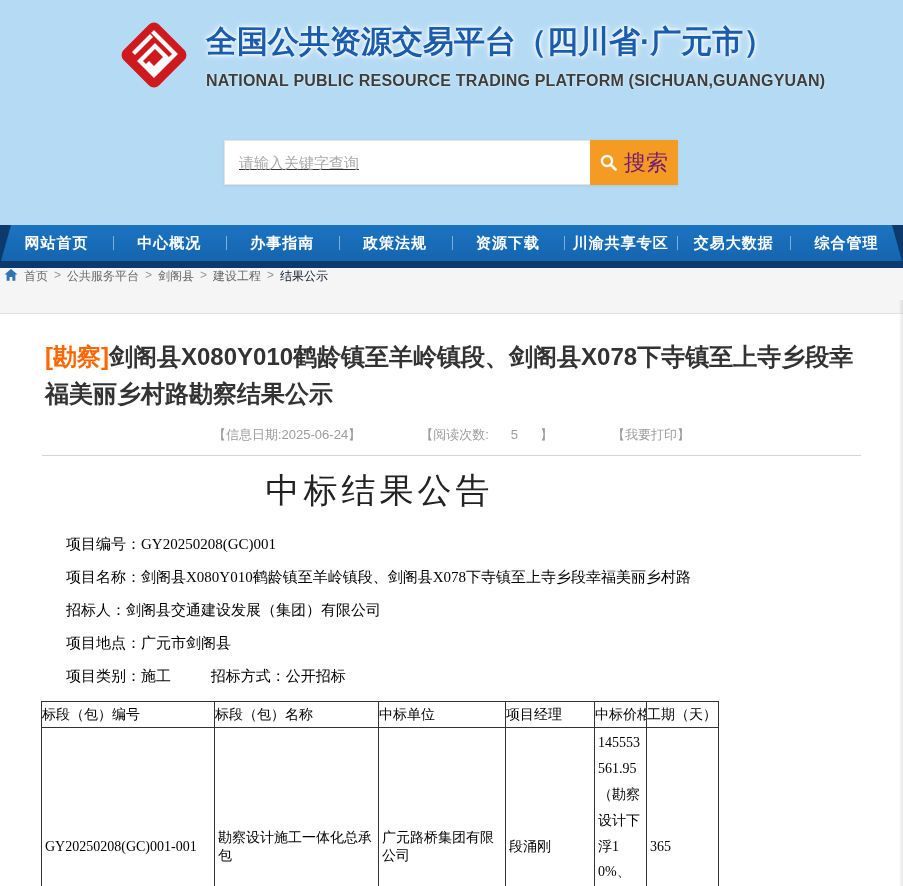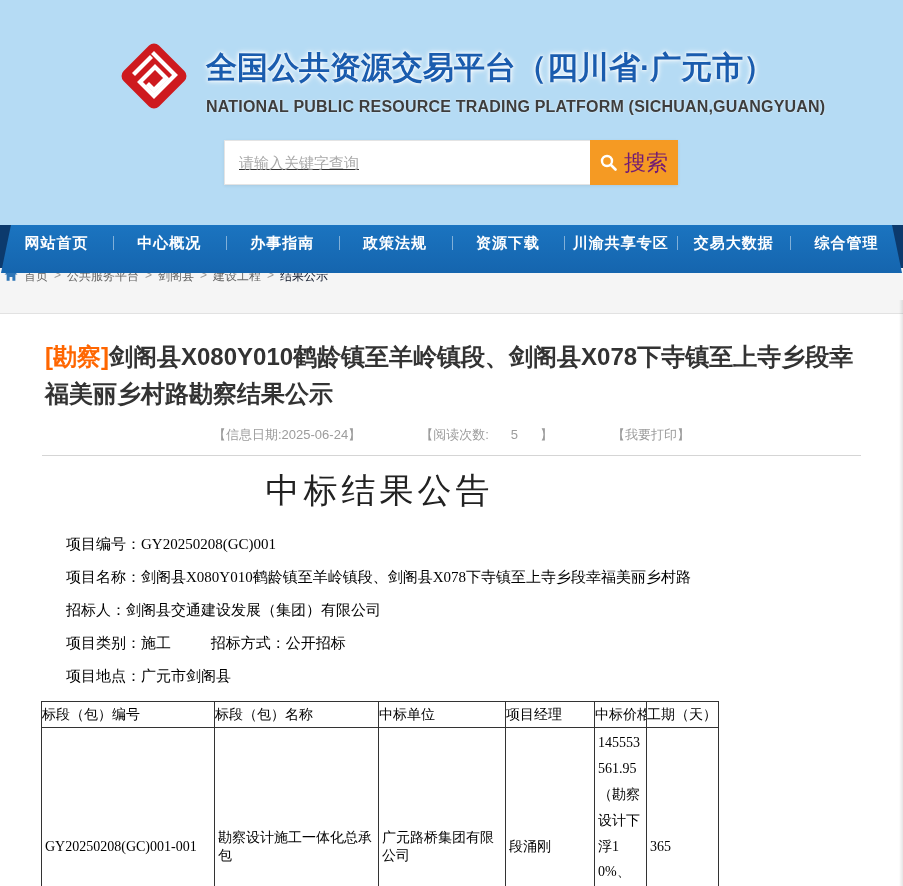--- a/index.html
+++ b/index.html
@@ -16,21 +16,21 @@
   .sky {
     height:225px; position:relative;
     background:
       radial-gradient(ellipse 420px 130px at 88% 12%, rgba(255,255,255,.95), rgba(255,255,255,0) 70%),
       radial-gradient(ellipse 520px 150px at 70% 95%,  rgba(255,255,255,.75), rgba(255,255,255,0) 70%),
       radial-gradient(ellipse 380px 120px at 8% 100%,  rgba(255,255,255,.65), rgba(255,255,255,0) 70%),
       radial-gradient(ellipse 260px 90px  at 40% 55%,  rgba(255,255,255,.35), rgba(255,255,255,0) 70%),
       linear-gradient(180deg,#a6d2ef 0%,#bade f5 40%,#cbe8fa 100%);
     background-color:#b5dbf4;
   }
-  .brand { position:absolute; top:36px; left:114px; display:flex; align-items:flex-end; }
+  .brand { position:absolute; top:15px; left:114px; display:flex; align-items:flex-start; }
   .logo { width:80px; height:80px; flex:0 0 80px; }
   .brand-text { margin-left:12px; padding-top:6px; }
   .title-cn {
     font-size:31px; font-weight:bold; color:#1a5cae; letter-spacing:0px; white-space:nowrap;
     text-shadow:0 0 2px #fff, 0 0 4px #fff, 0 0 6px rgba(255,255,255,.9);
   }
   .title-en {
     margin-top:9px; font-size:16px; font-weight:bold; color:#3d3d3d; white-space:nowrap;
     letter-spacing:.2px; text-shadow:0 0 2px rgba(255,255,255,.8);
   }
@@ -45,21 +45,21 @@
   .search-input::placeholder { color:#a9a9a9; }
   .search-btn {
     width:88px; height:45px; border:none; background:#f59a23; color:#701a75; font-size:22px;
     display:flex; align-items:center; justify-content:center; gap:7px; cursor:pointer;
     font-family:"Liberation Sans",sans-serif;
   }
 
   
   .nav-wrap { height:43px; background:#0c3a6d; position:relative; }
   .nav-bar {
-    height:48px; background:linear-gradient(180deg,#1b74c0 0%,#1565ae 100%);
+    height:36px; background:linear-gradient(180deg,#1b74c0 0%,#1565ae 100%);
     clip-path:polygon(11px 0, calc(100% - 11px) 0, calc(100% - 1px) 100%, 1px 100%);
     display:flex;
   }
   .nav-item { flex:1; text-align:center; line-height:36px; font-size:15px; font-weight:bold;
     color:#fff; letter-spacing:1px; position:relative; cursor:pointer; white-space:nowrap; }
   .nav-item + .nav-item::before { content:""; position:absolute; left:0; top:11px; width:1px;
     height:14px; background:rgba(255,255,255,.45); }
 
   
   .crumbs { height:46px; background:#f5f5f5; border-bottom:1px solid #e2e2e2;
@@ -177,25 +177,25 @@
     <div class="field-line">
       <span class="field-pair"><span>项目编号：</span><span>GY20250208(GC)001</span></span>
     </div>
     <div class="field-line">
       <span class="field-pair"><span>项目名称：</span><span>剑阁县X080Y010鹤龄镇至羊岭镇段、剑阁县X078下寺镇至上寺乡段幸福美丽乡村路</span></span>
     </div>
     <div class="field-line">
       <span class="field-pair"><span>招标人：</span><span>剑阁县交通建设发展（集团）有限公司</span></span>
     </div>
     <div class="field-line">
+      <span class="field-pair"><span>项目地点：</span><span>广元市剑阁县</span></span>
+    </div>
+    <div class="field-line">
       <span class="field-pair"><span>项目类别：</span><span>施工</span></span>
       <span class="field-pair"><span>招标方式：</span><span>公开招标</span></span>
-    </div>
-    <div class="field-line">
-      <span class="field-pair"><span>项目地点：</span><span>广元市剑阁县</span></span>
     </div>
   </div>
 
   <table class="result">
     <colgroup>
       <col class="c1">
         <col class="c2">
         <col class="c3">
         <col class="c4">
         <col class="c5">

